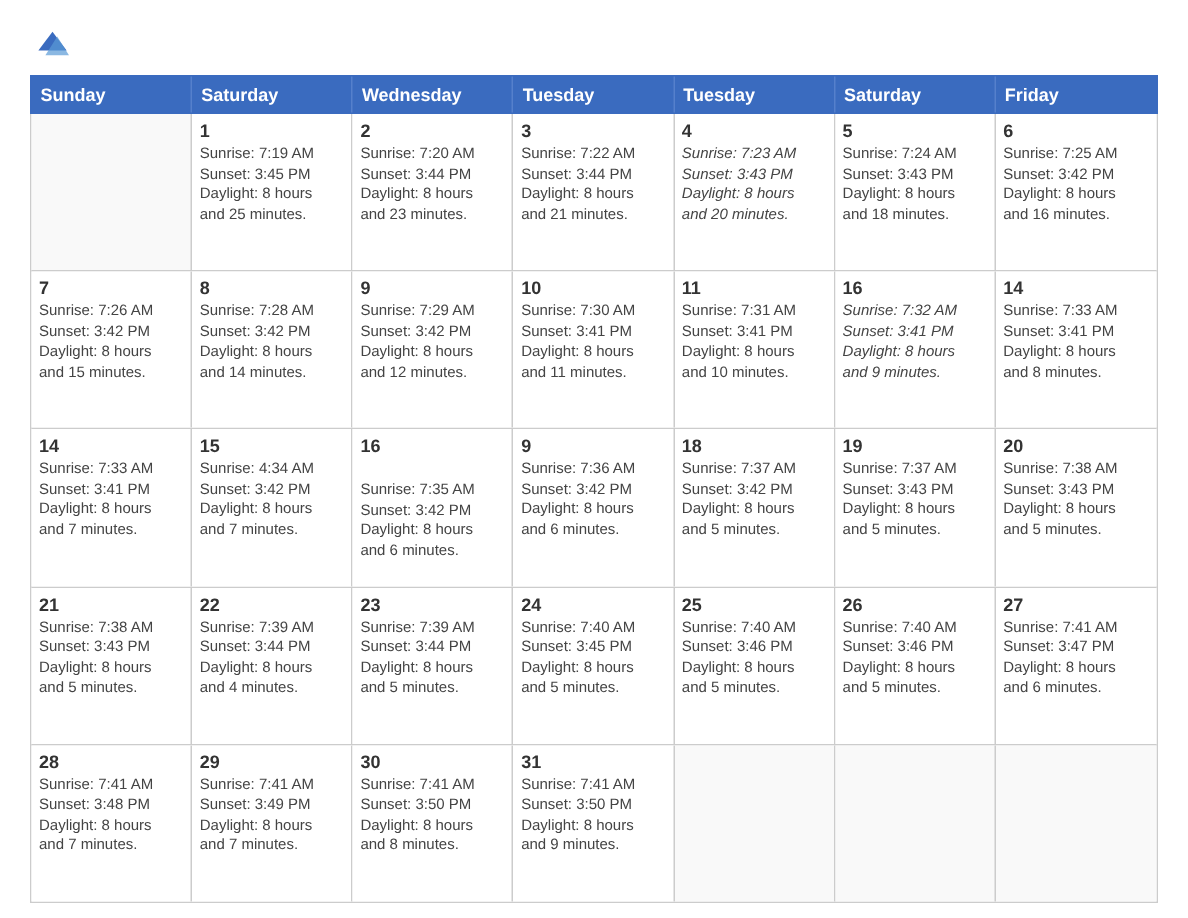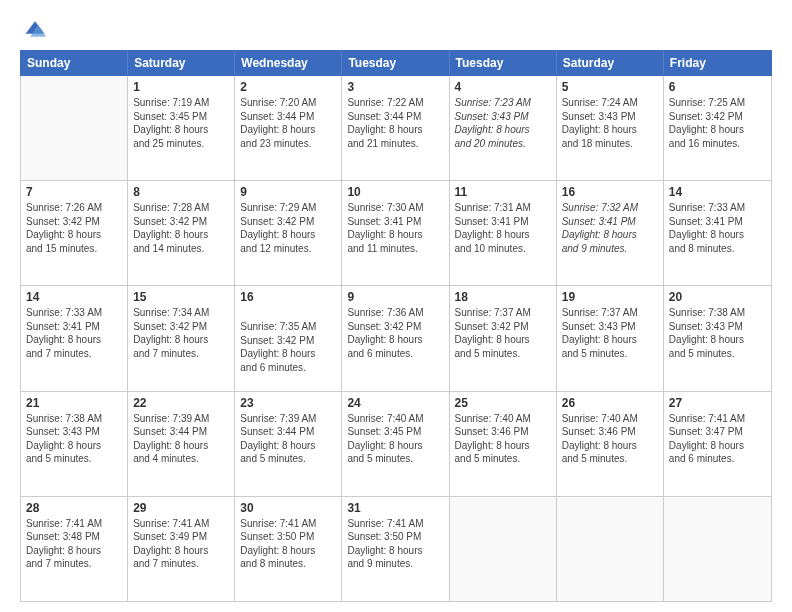--- a/index.html
+++ b/index.html
@@ -254,21 +254,21 @@
         <div class="cal-row">
           <div class="cal-cell">
             <span class="day-num">14</span>
             <div class="cell-text" style="white-space: pre-line;">Sunrise: 7:33 AM
 Sunset: 3:41 PM
 Daylight: 8 hours
 and 7 minutes.</div>
           </div>
           <div class="cal-cell">
             <span class="day-num">15</span>
-            <div class="cell-text" style="white-space: pre-line;">Sunrise: 7:34 AM
+            <div class="cell-text" style="white-space: pre-line;">Sunrise: 4:34 AM
 Sunset: 3:42 PM
 Daylight: 8 hours
 and 7 minutes.</div>
           </div>
           <div class="cal-cell">
             <span class="day-num">16</span>
             <div class="cell-text" style="white-space: pre-line; margin-top: 16px;">Sunrise: 7:35 AM
 Sunset: 3:42 PM
 Daylight: 8 hours
 and 6 minutes.</div>

